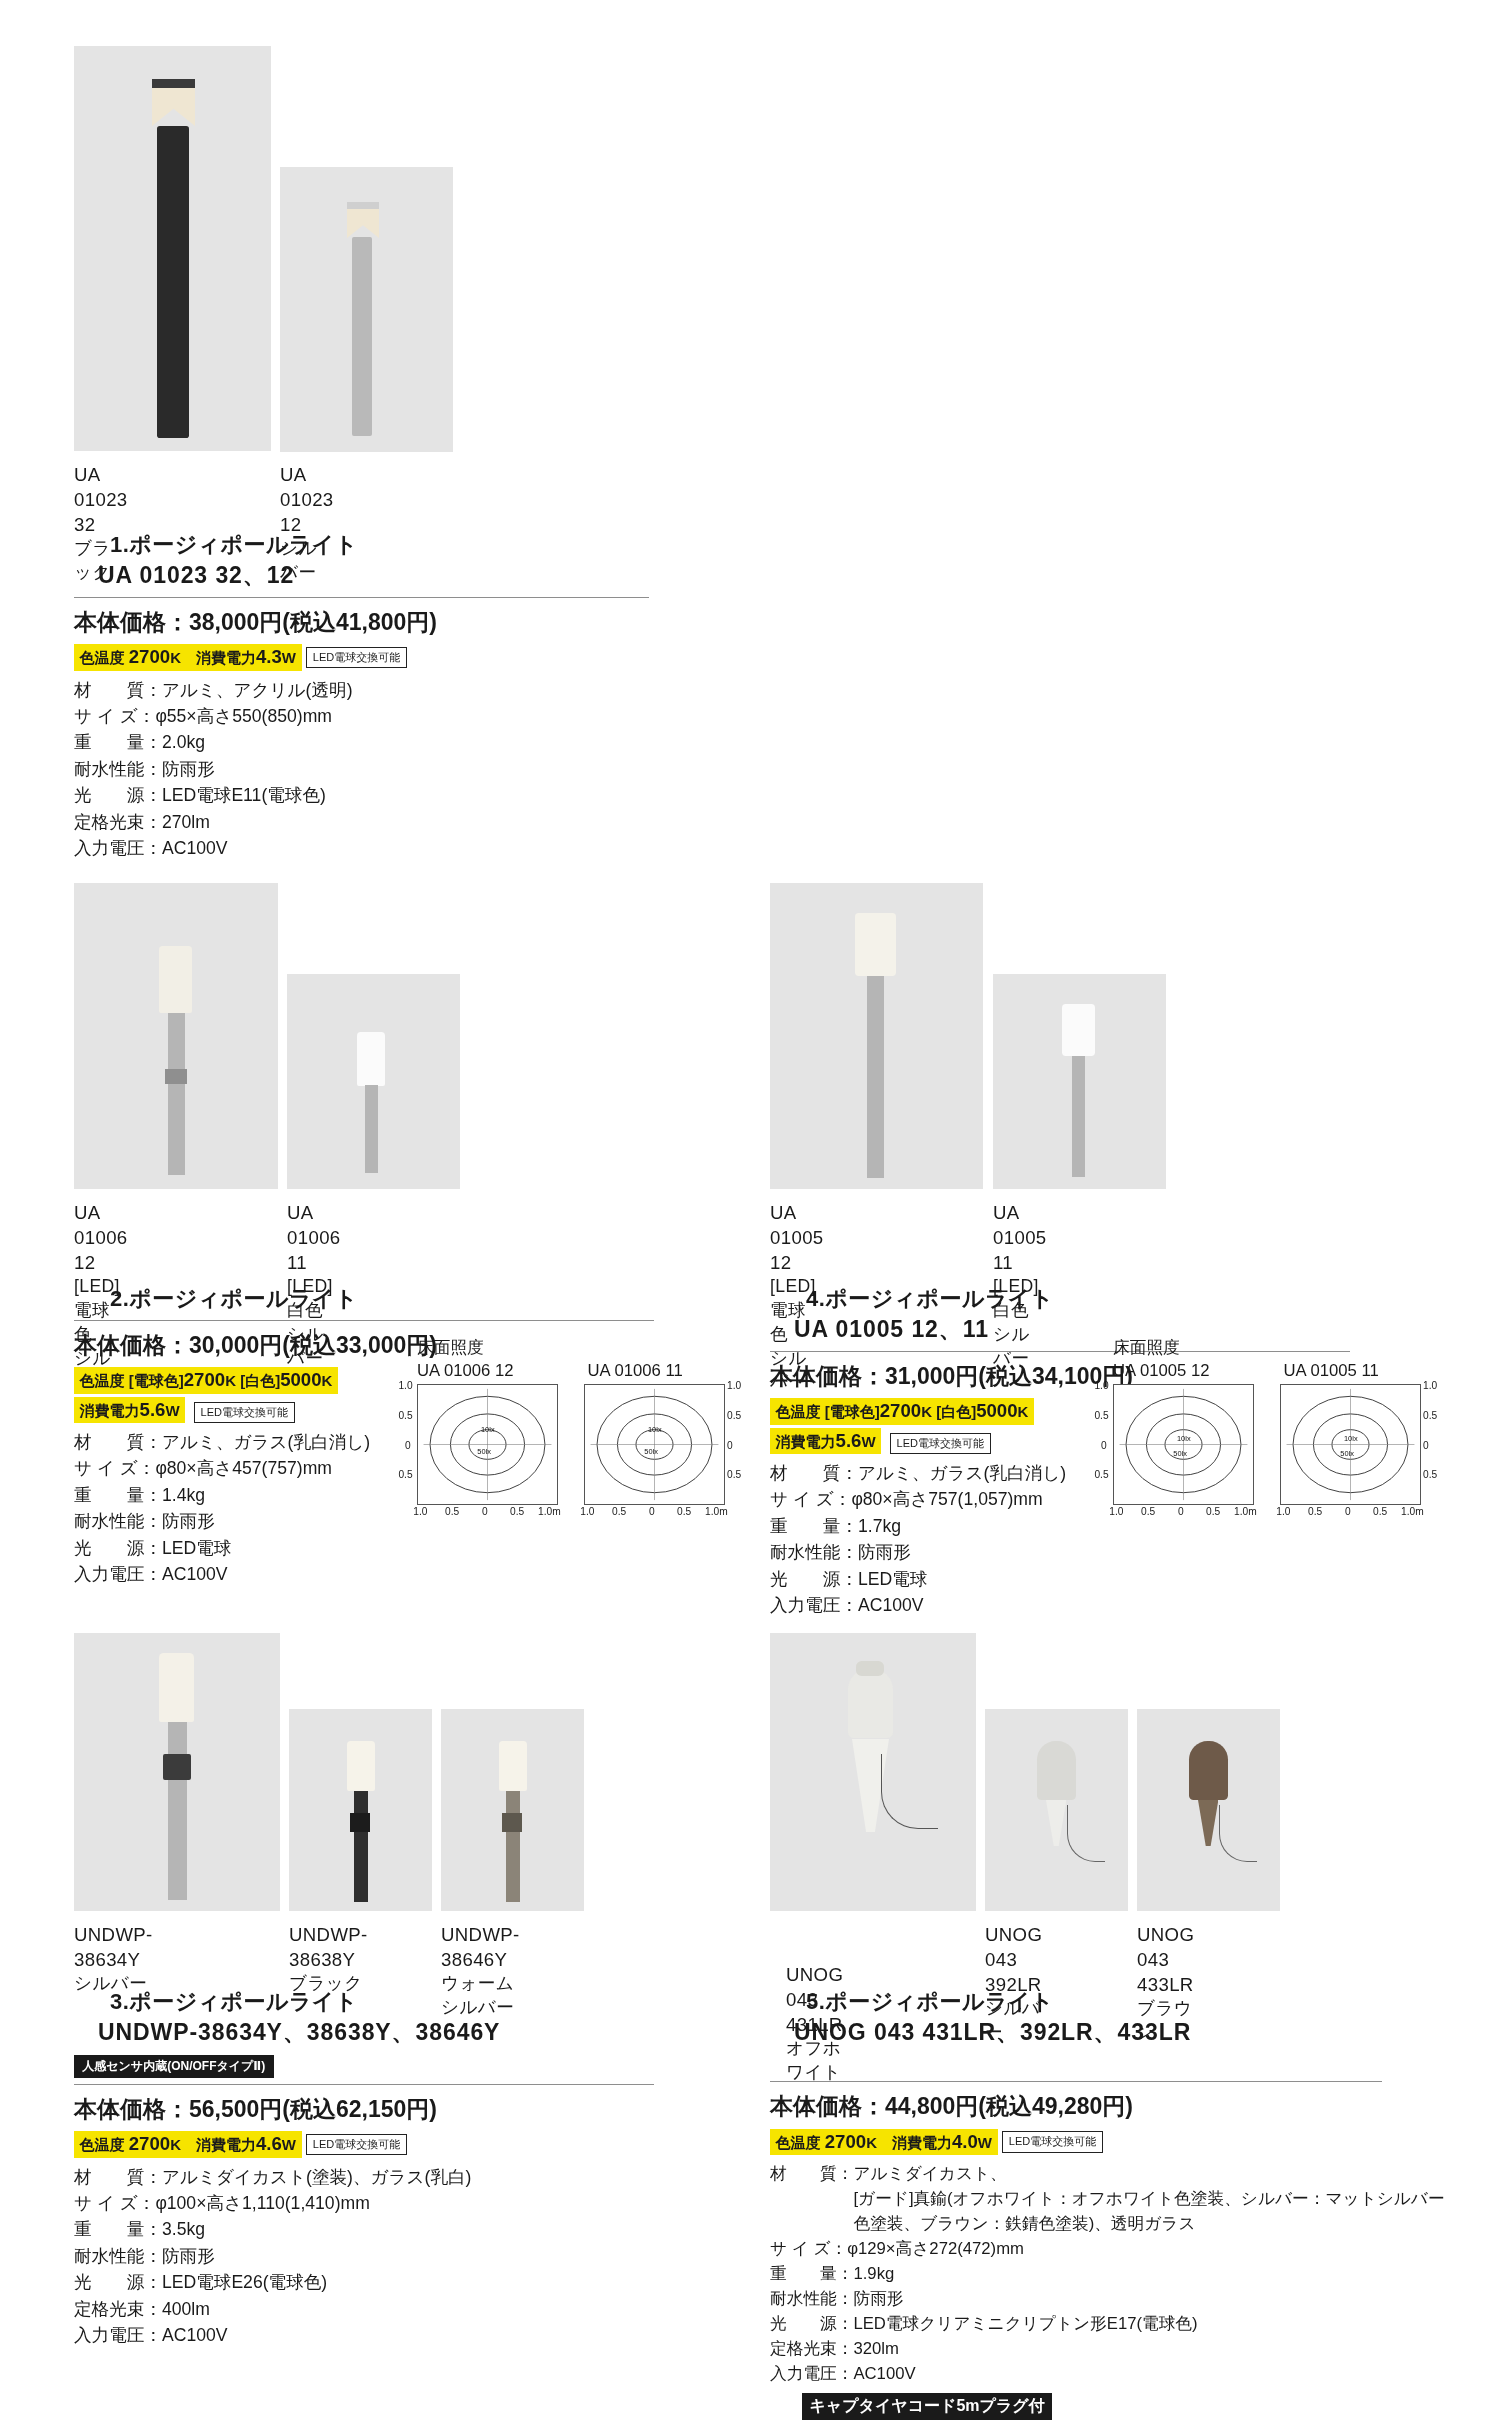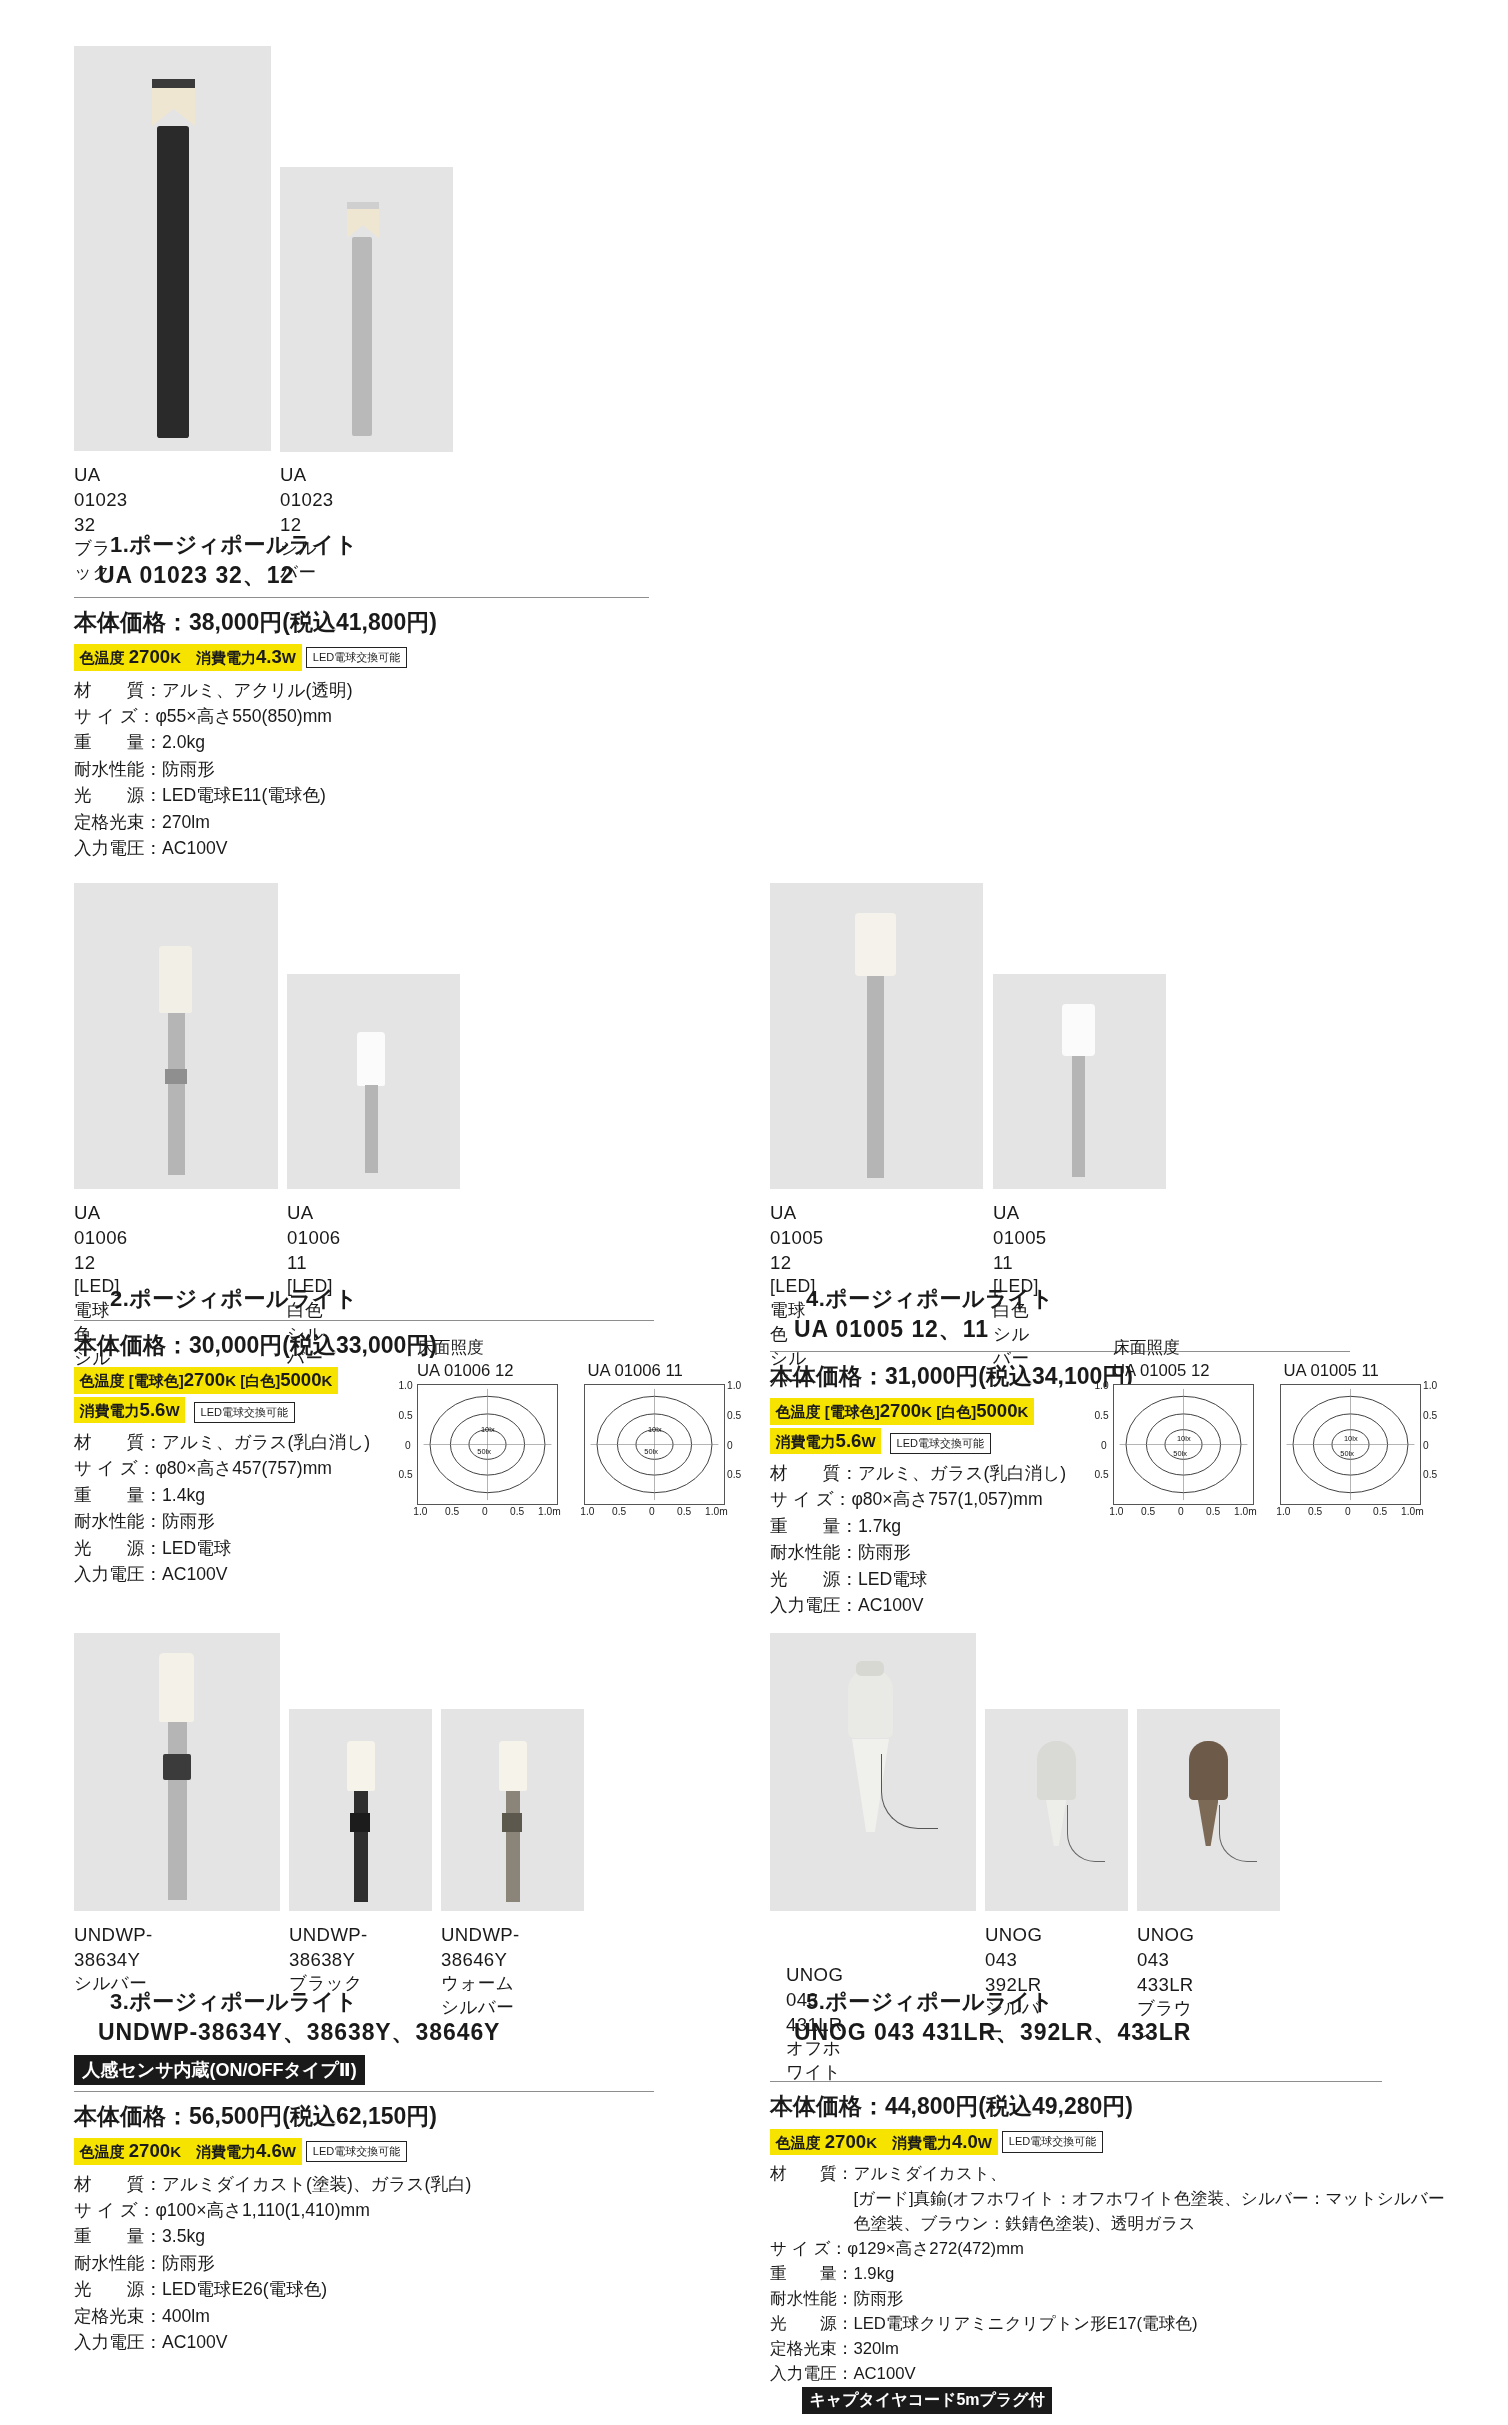--- a/index.html
+++ b/index.html
@@ -15,21 +15,21 @@
   .title{font-size:22px;font-weight:bold;letter-spacing:.02em;margin-left:36px;}
   .title2{font-size:23px;font-weight:bold;letter-spacing:.04em;margin-left:24px;}
   .rule{height:0.9px;background:#8e8e8e;margin-top:5.6px;}
   .price{font-size:23px;font-weight:bold;margin-top:9.3px;}
   .spec{font-size:17.6px;line-height:1.5;margin-top:5.6px;white-space:pre;}
   .badge-row{margin-top:6.5px;display:flex;align-items:center;gap:0;flex-wrap:wrap;}
   .b-yellow{background:#f6e400;padding:1.9px 5.6px 2.8px 5.6px;font-size:15px;font-weight:bold;display:inline-block;}
   .b-yellow .big{font-size:18.6px;}
   .b-out{border:0.9px solid #222;padding:1.9px 5.6px 2.8px 5.6px;font-size:11px;display:inline-block;margin-left:4.6px;}
   .b-black{background:#1a1a1a;color:#fff;padding:2.8px 7.4px;font-size:16px;font-weight:bold;display:inline-block;}
-  .sensor{background:#1a1a1a;color:#fff;padding:2.8px 8.3px;font-size:18px;font-weight:bold;display:inline-block;margin-top:7.4px;}
+  .sensor{background:#1a1a1a;color:#fff;padding:2.8px 8.3px;font-size:12px;font-weight:bold;display:inline-block;margin-top:7.4px;}
 
   
   .illum{position:absolute;}
   .illum .ttl{font-size:16.7px;margin-bottom:1.9px;}
   .illum .names{display:flex;gap:48px;font-size:16.7px;margin-bottom:2.8px;}
   .chartbox{width:139px;height:119px;border:0.9px solid #555;position:relative;background:#fff;}
   .chartwrap{display:flex;gap:26px;}
   .axlabels{font-size:10.2px;}
 </style>
 </head>
@@ -394,18 +394,18 @@
 
       <div class="spec" style="font-size:16.7px;">材　　質：アルミダイカスト、
 　　　　　[ガード]真鍮(オフホワイト：オフホワイト色塗装、シルバー：マットシルバー
 　　　　　色塗装、ブラウン：鉄錆色塗装)、透明ガラス
 サ イ ズ：φ129×高さ272(472)mm
 重　　量：1.9kg
 耐水性能：防雨形
 光　　源：LED電球クリアミニクリプトン形E17(電球色)
 定格光束：320lm
 入力電圧：AC100V</div>
-      <div style="margin-top:1px;padding-left:32px;"><span class="b-black">キャプタイヤコード5mプラグ付</span></div>
+      <div style="margin-top:7px;padding-left:32px;"><span class="b-black">キャプタイヤコード5mプラグ付</span></div>
     </div>
   </div>
 
 </div>
 
 
 </body></html>

